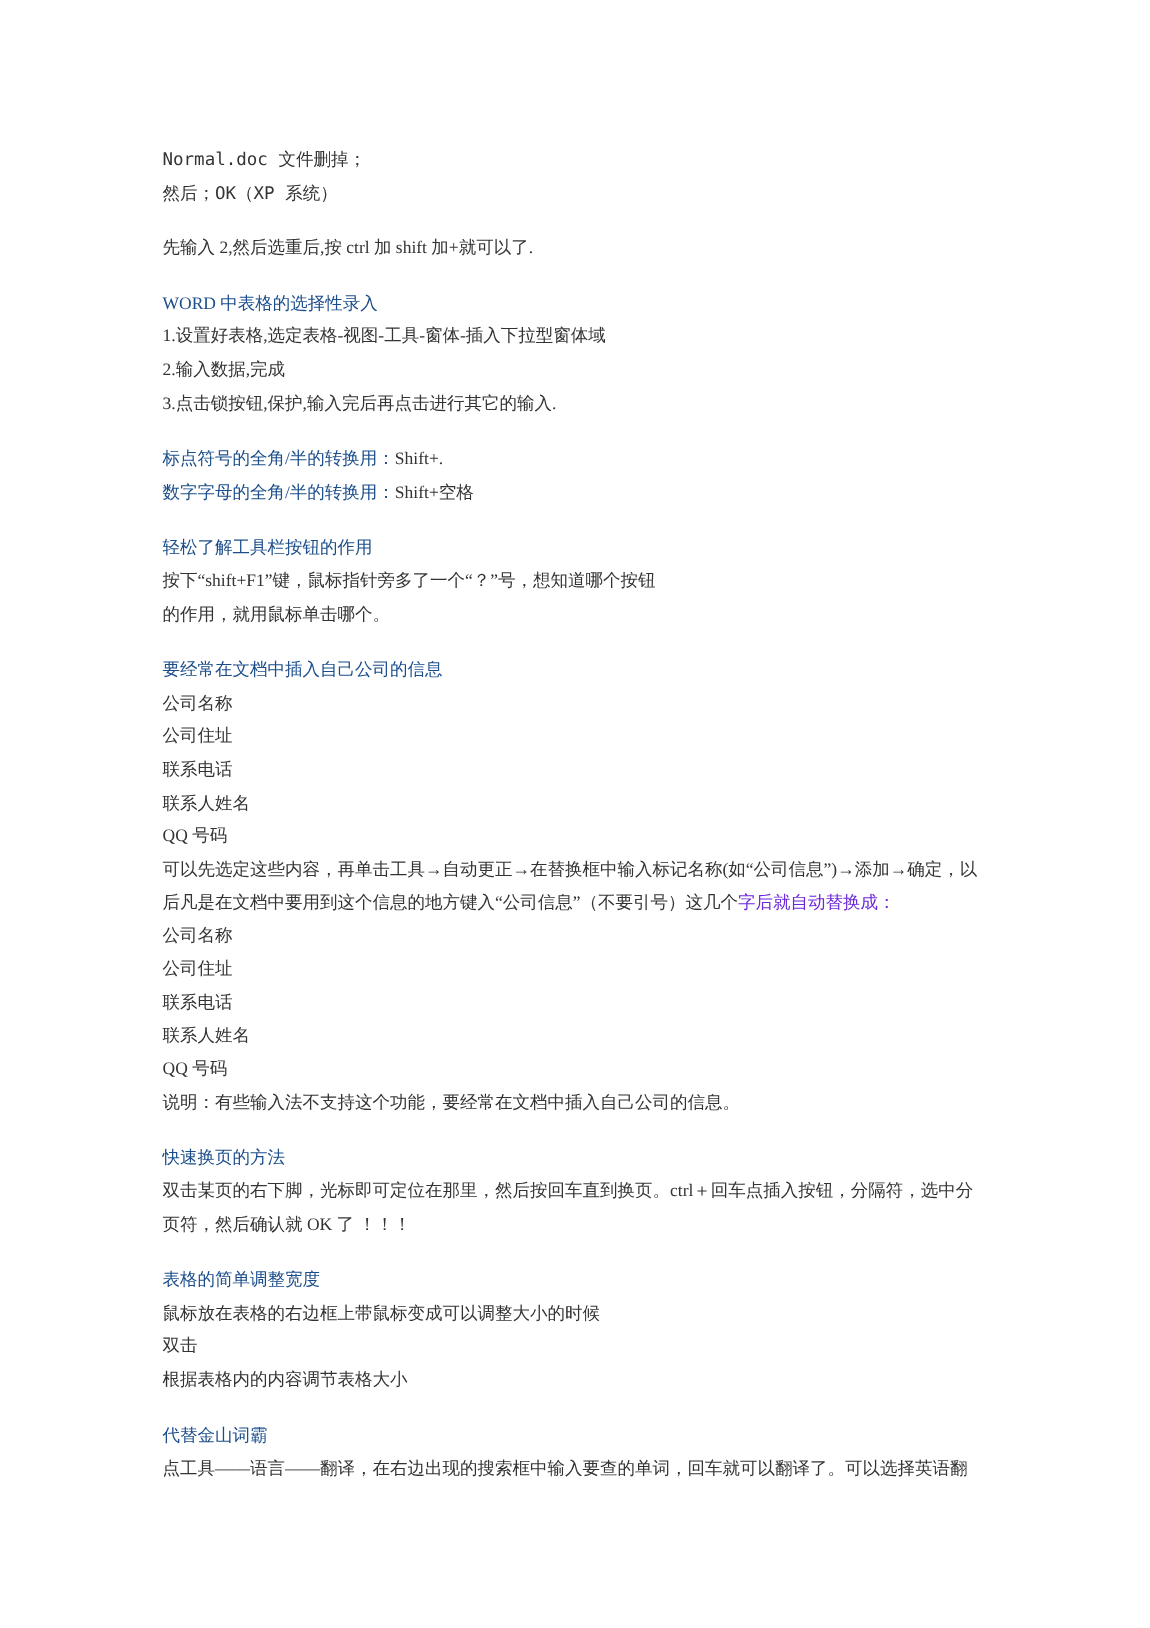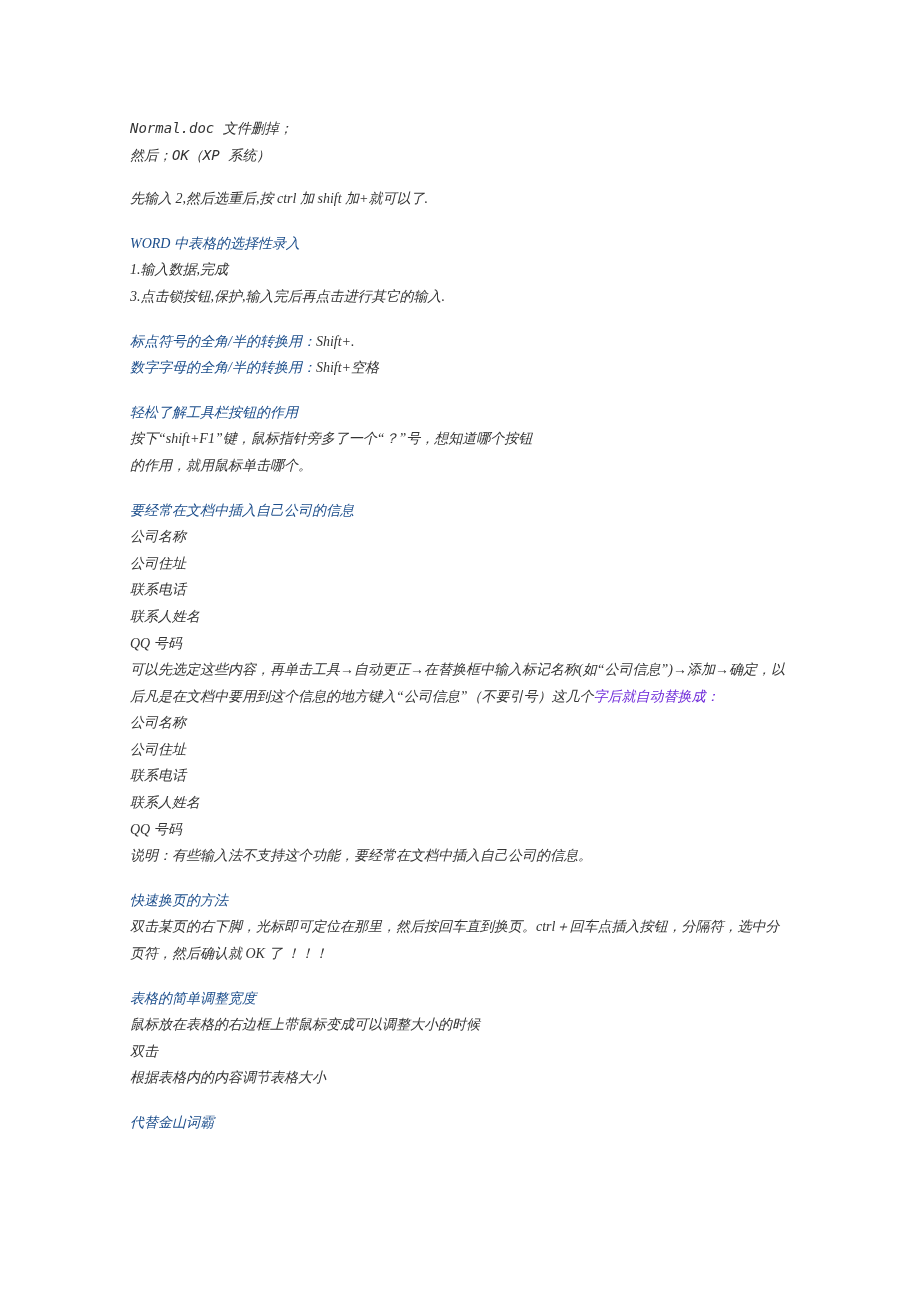--- a/index.html
+++ b/index.html
@@ -1,15 +1,15 @@
 <!DOCTYPE html>
 <html><head>
   <meta charset="utf-8">
   <style>
-    * { margin: 0; padding: 0; box-sizing: border-box; font-style: italic; }
+    * { margin: 0; padding: 0; box-sizing: border-box; }
     body {
       background: #ffffff;
       font-family: "SimSun", "宋体", serif;
       font-size: 14px;
       line-height: 1.9;
       color: #333333;
       width: 920px;
       padding: 115px 130px 60px 130px;
     }
     .heading {
@@ -40,21 +40,22 @@
   <span class="line body-text mono">Normal.doc 文件删掉；</span>
   <span class="line body-text mono">然后；OK（XP 系统）</span>
 </div>
 
 <div class="section">
   <span class="line body-text">先输入 2,然后选重后,按 ctrl 加 shift 加+就可以了.</span>
 </div>
 
 <div class="section">
   <span class="line heading">WORD 中表格的选择性录入</span>
-  <span class="line body-text">1.输入数据,完成</span>
+  <span class="line body-text">1.设置好表格,选定表格-视图-工具-窗体-插入下拉型窗体域</span>
+  <span class="line body-text">2.输入数据,完成</span>
   <span class="line body-text">3.点击锁按钮,保护,输入完后再点击进行其它的输入.</span>
 </div>
 
 <div class="section">
   <span class="line">
     <span class="heading">标点符号的全角/半的转换用：</span><span class="body-text">Shift+.</span>
   </span>
   <span class="line">
     <span class="heading">数字字母的全角/半的转换用：</span><span class="body-text">Shift+空格</span>
   </span>
@@ -89,13 +90,14 @@
 
 <div class="section">
   <span class="line heading">表格的简单调整宽度</span>
   <span class="line body-text">鼠标放在表格的右边框上带鼠标变成可以调整大小的时候</span>
   <span class="line body-text">双击</span>
   <span class="line body-text">根据表格内的内容调节表格大小</span>
 </div>
 
 <div class="section">
   <span class="line heading">代替金山词霸</span>
+  <span class="body-text">点工具——语言——翻译，在右边出现的搜索框中输入要查的单词，回车就可以翻译了。可以选择英语翻</span>
 </div>
 
 </body></html>

